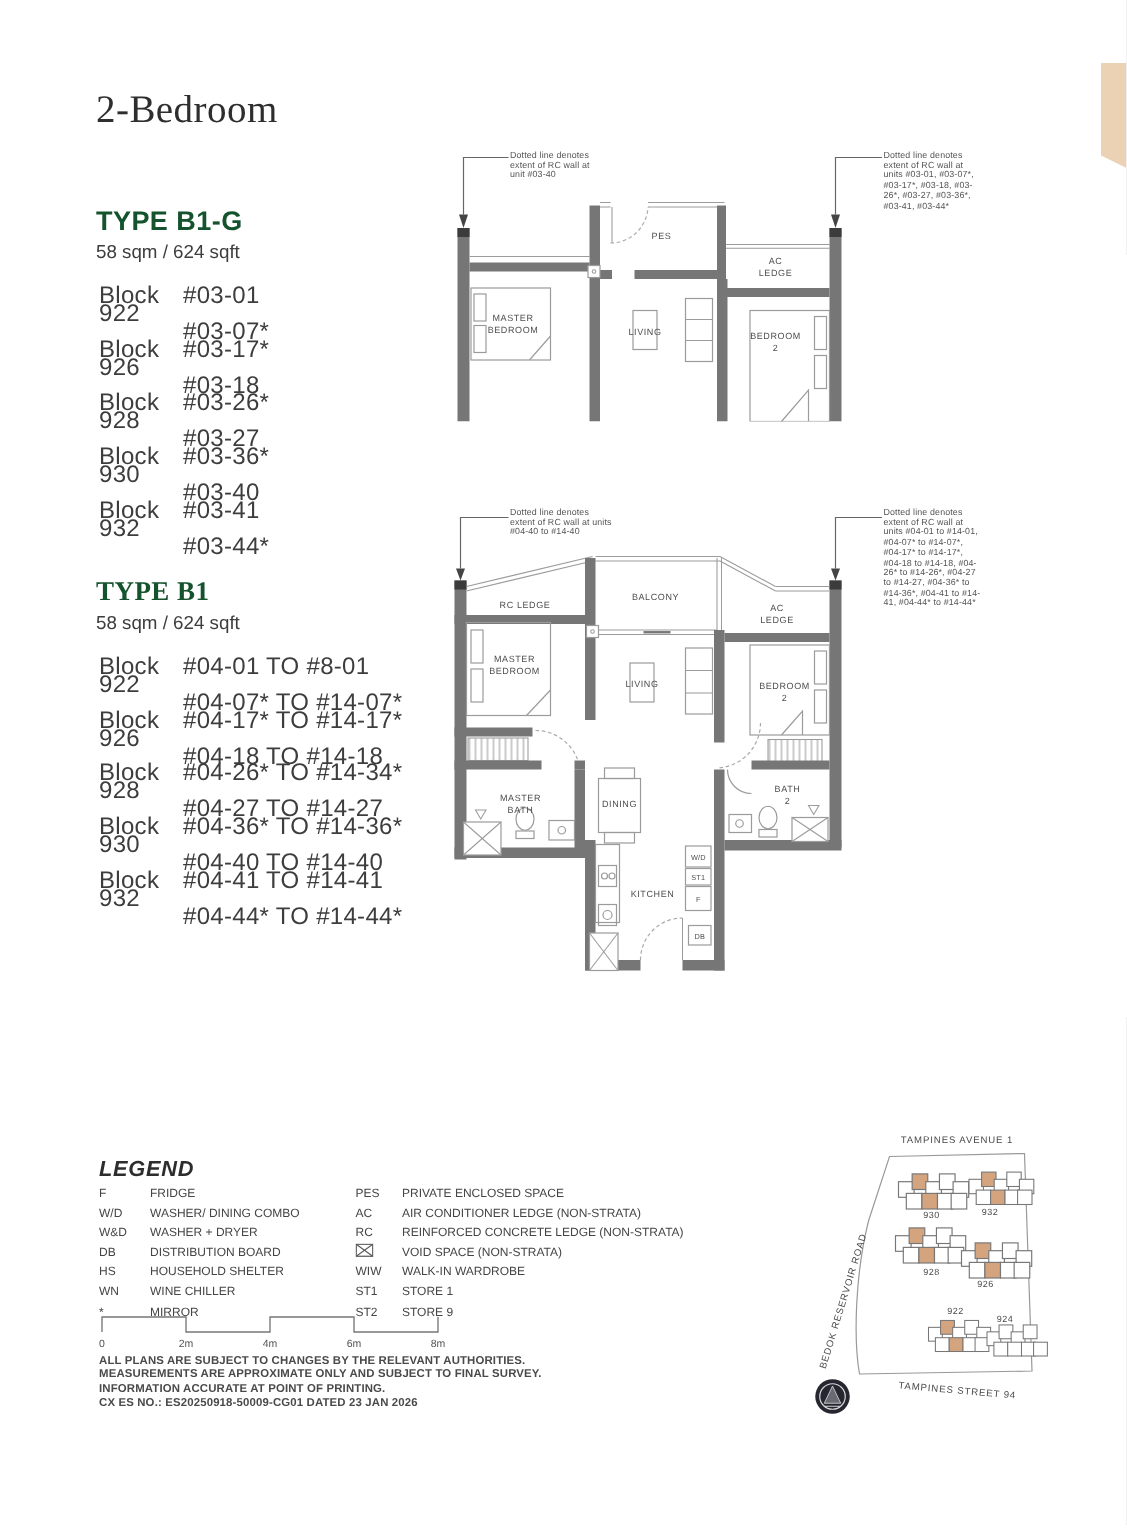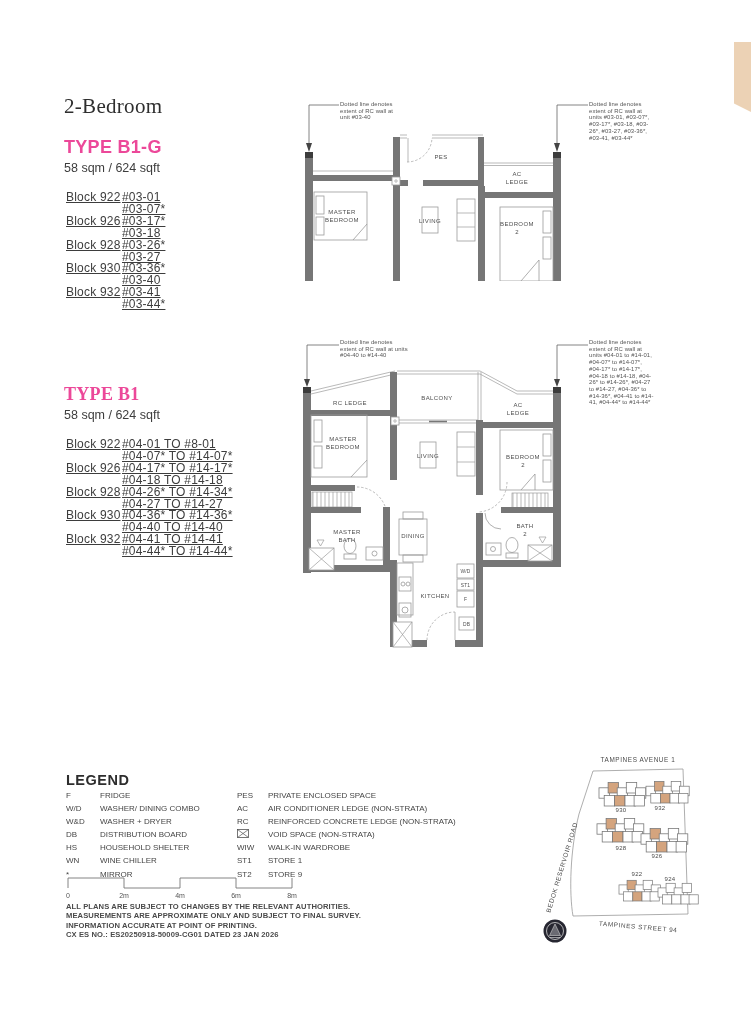--- a/index.html
+++ b/index.html
@@ -1,24 +1,24 @@
 <!DOCTYPE html>
 <html><head>
 <meta charset="utf-8">
 <style>
   html,body{margin:0;padding:0;background:#e8e8e8;}
   #page{position:relative;width:751px;height:1024px;background:#ffffff;overflow:hidden;
         font-family:"Liberation Sans", sans-serif;color:#3d3d3d;}
   .abs{position:absolute;}
   
-  .title{font-family:"Liberation Serif", serif;font-size:21px;color:#2e2e2e;letter-spacing:.3px;margin-top:36px;}
-  .type-h{font-size:18px;font-weight:bold;color:#ec4899;letter-spacing:.3px;}
+  .title{font-family:"Liberation Serif", serif;font-size:26px;color:#2e2e2e;letter-spacing:.3px;}
+  .type-h{font-size:18px;font-weight:bold;color:#14532d;letter-spacing:.3px;}
   .area{font-size:12.5px;color:#3d3d3d;}
   
-  .blocktable{font-size:12px;line-height:11.9px;letter-spacing:.2px;color:#3d3d3d;text-decoration:underline;}
+  .blocktable{font-size:16px;line-height:11.9px;letter-spacing:.2px;color:#3d3d3d;}
   .brow{display:grid;grid-template-columns:56px auto;}
   
   .ann{font-size:5.9px;line-height:6.7px;color:#555;letter-spacing:.1px;}
   
   .legend-h{font-size:14.5px;font-weight:bold;letter-spacing:.5px;color:#2d2d2d;}
   .lrow{display:grid;grid-template-columns:34px auto;font-size:8px;line-height:13.1px;color:#454545;}
   .lrow2{grid-template-columns:31px auto;}
   
   .disc{font-size:7.6px;line-height:9.4px;color:#4a4a4a;letter-spacing:.1px;}
   
@@ -376,21 +376,21 @@
       <text class="rlabel" x="230" y="193" text-anchor="middle">BATH</text>
       <text class="rlabel" x="230" y="201" text-anchor="middle">2</text>
     </g>
     <text class="rlabel" x="140" y="263" text-anchor="middle">KITCHEN</text>
     <text class="rlabel-s" x="170.5" y="238" text-anchor="middle">W/D</text>
     <text class="rlabel-s" x="170.5" y="251.5" text-anchor="middle">ST1</text>
     <text class="rlabel-s" x="170.5" y="266" text-anchor="middle">F</text>
     <text class="rlabel-s" x="171.5" y="291" text-anchor="middle">DB</text>
   </svg>
 
-  <div class="abs legend-h" style="left:66px;top:772px;">LEGEND</div>
+  <div class="abs legend-h" style="left:66px;top:772px;font-style:italic;">LEGEND</div>
   <div class="abs" style="left:66px;top:789px;width:170px;">
     <div class="lrow">
         <span>F</span>
         <span>FRIDGE</span>
       </div>
     <div class="lrow">
         <span>W/D</span>
         <span>WASHER/ DINING COMBO</span>
       </div>
     <div class="lrow">

